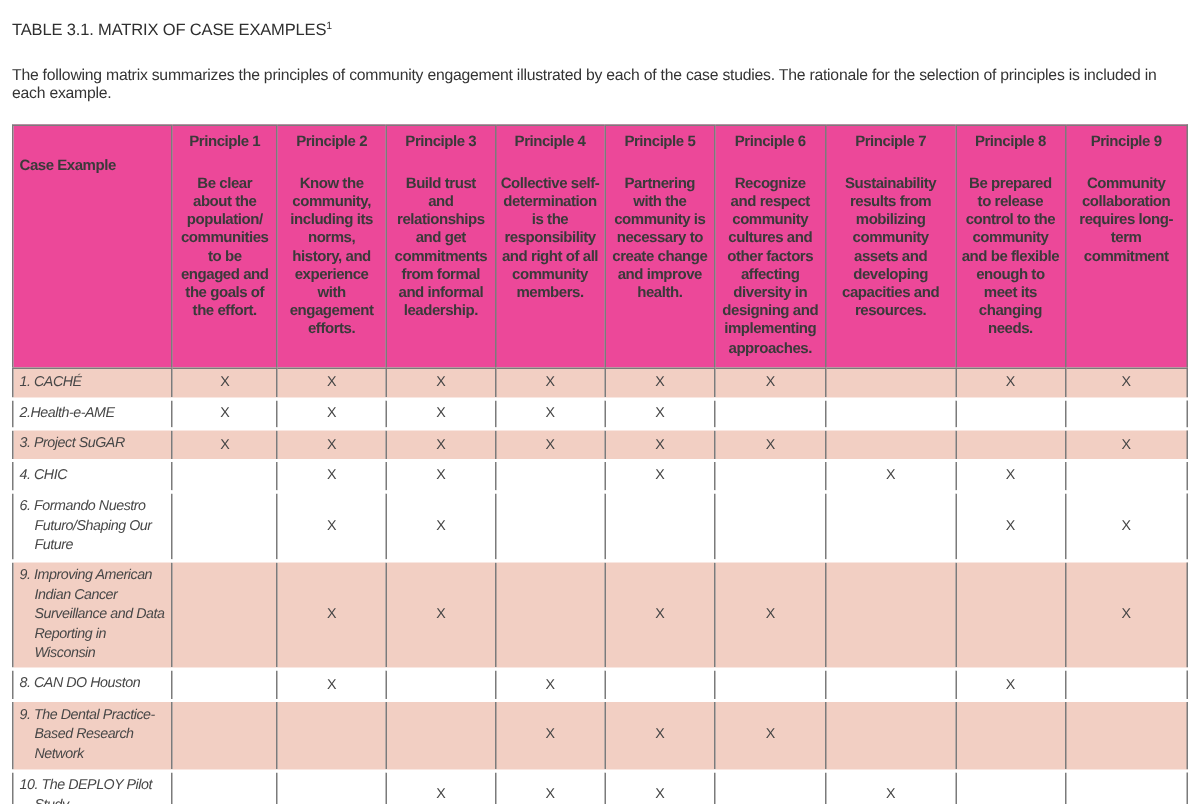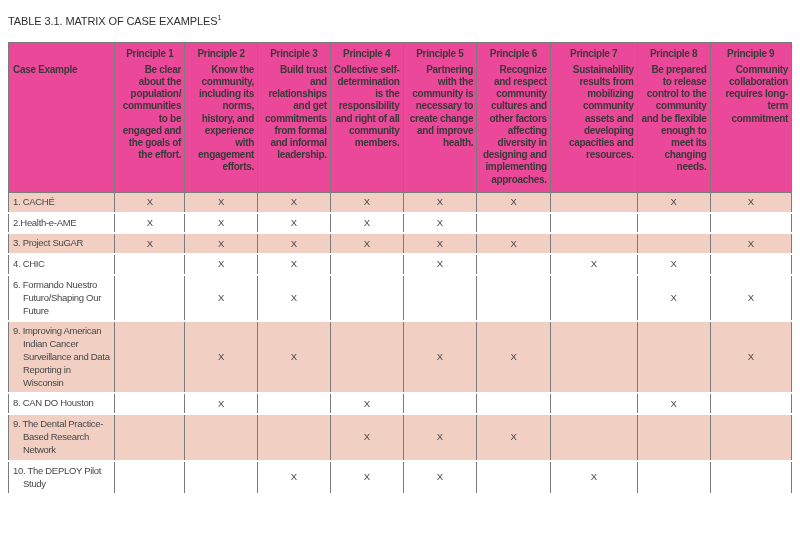--- a/index.html
+++ b/index.html
@@ -9,35 +9,36 @@
   .doc-title{font-size:11px;font-weight:400;letter-spacing:-0.1px;color:#2f2f2f;margin-top:6px;}
   .doc-title sup{font-size:7px;}
   .intro{font-size:10.5px;letter-spacing:-0.15px;color:#343434;margin-top:17px;}
   table.matrix{border-collapse:collapse;table-layout:fixed;width:784px;margin-top:15px;
        border:1px solid var(--line,#7b7b7b);}
   thead th{border-left:1px solid var(--line,#7b7b7b);border-bottom:1px solid var(--line,#7b7b7b);
        vertical-align:top;padding:5px 3px 6px 3px;font-size:10px;line-height:1.22;
        letter-spacing:-0.3px;font-weight:bold;color:#3a3a3a;background:#ec4899;}
   thead th:first-child{border-left:none;text-align:left;padding:21px 4px 0 4px;margin-top:37px;}
   .p-label{text-align:center;}
-  .p-desc{text-align:right;margin-top:4px;font-weight:bold;}
+  .p-desc{text-align:center;margin-top:16px;font-weight:bold;}
   tbody td{border-left:1px solid var(--line,#7b7b7b);font-size:9.5px;letter-spacing:-0.3px;
        padding:3px 2px;color:#474747;}
-  tbody td:first-child{border-left:none;}
+  tbody td:first-child{border-left:none;font-style:italic;}
   tbody tr{border-bottom:2px solid #ffffff;}
   tbody tr.shaded td{background:var(--shade,#f2cfc3);}
   td.label{vertical-align:top;text-align:left;padding-left:14px;text-indent:-10px;line-height:1.35;}
   td.mark{vertical-align:middle;text-align:center;line-height:1.1;}
 </style>
 </head>
 <body>
 
 <div class="page">
   <div class="doc-title"><span>TABLE 3.1. MATRIX OF CASE EXAMPLES</span><sup>1</sup></div>
 
+  <div class="intro">The following matrix summarizes the principles of community engagement illustrated by each of the case studies. The rationale for the selection of principles is included in each example.</div>
 
   <table class="matrix">
     <colgroup id="cols">
         <col style="width: 13.6%;">
         <col style="width: 8.9%;">
         <col style="width: 9.3%;">
         <col style="width: 9.3%;">
         <col style="width: 9.3%;">
         <col style="width: 9.4%;">
         <col style="width: 9.4%;">

